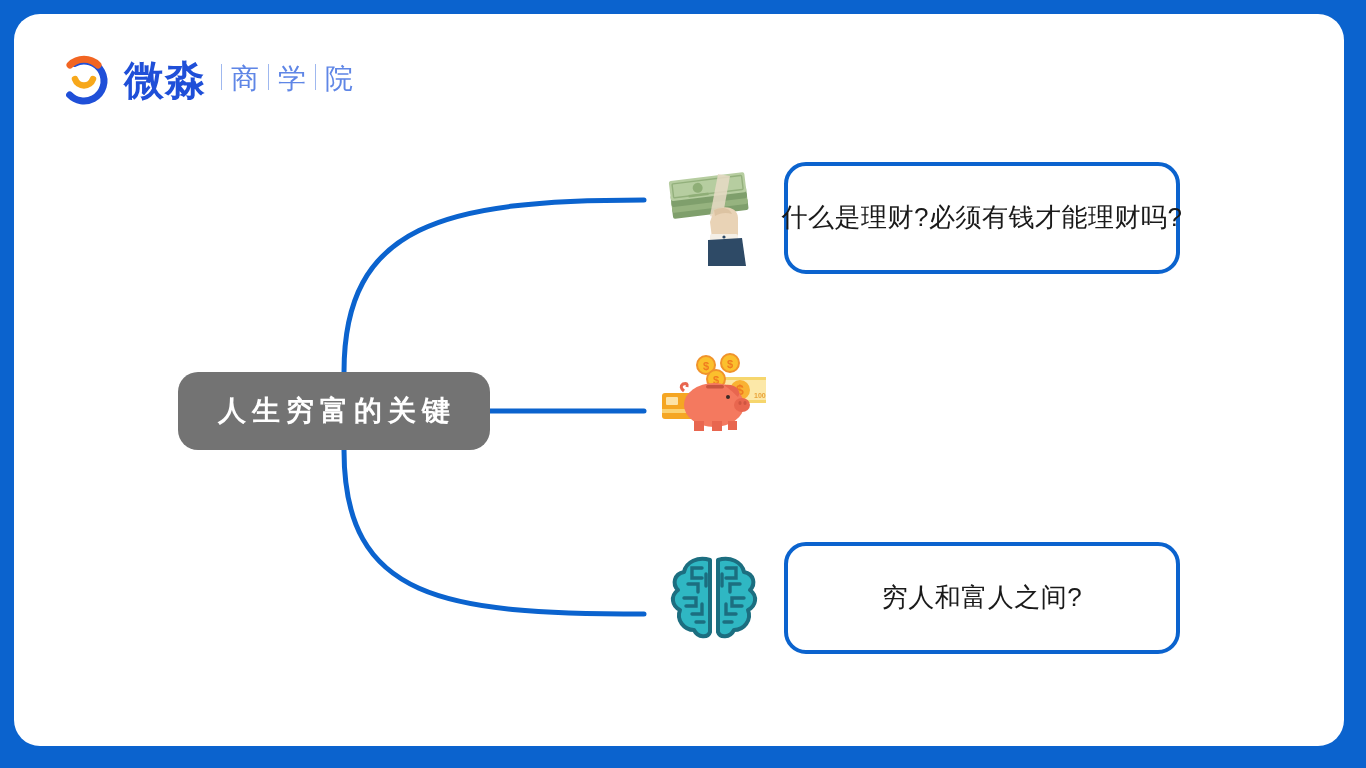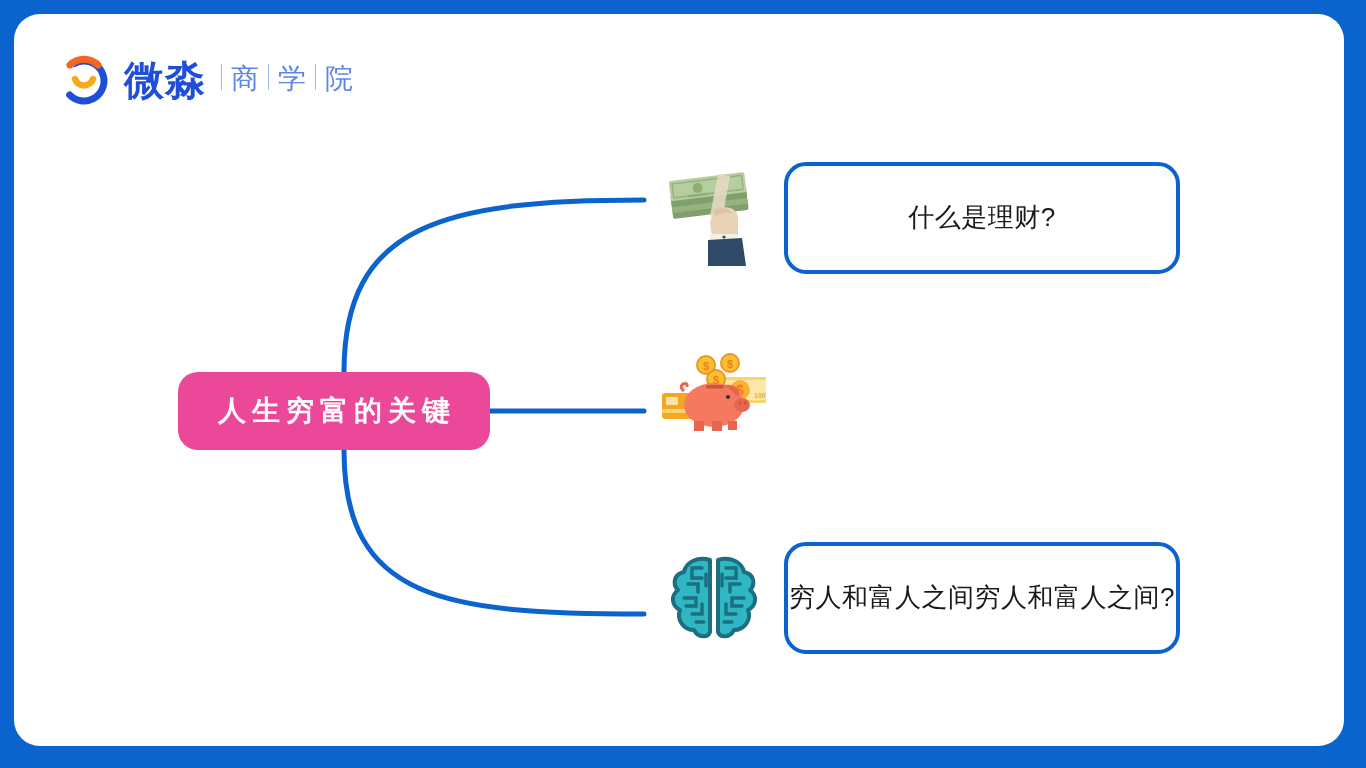--- a/index.html
+++ b/index.html
@@ -102,21 +102,21 @@
     pointer-events: none;
   }
 
   
   #central-node {
     position: absolute;
     left: 164px;
     top: 358px;
     width: 312px;
     height: 78px;
-    background: #ec4899;
+    background: #737373;
     border-radius: 20px;
     display: flex;
     align-items: center;
     justify-content: center;
     box-sizing: border-box;
   }
   #central-node .label {
     color: #ffffff;
     font-size: 28px;
     font-weight: bold;
@@ -228,20 +228,21 @@
           <path d="M52 44 C 64 38, 76 42, 76 52 L76 70 L50 72 L48 56 Z" fill="#e9d3b6"></path>
           <path d="M52 44 C 60 40, 68 42, 70 48 C 64 46, 58 47, 53 50 Z" fill="#dcc3a2"></path>
 
           <rect x="48" y="68" width="28" height="7" rx="2" fill="#f4efe6"></rect>
           <circle cx="62" cy="71" r="1.6" fill="#2e4a66"></circle>
 
           <path d="M46 74 L80 72 L84 100 L46 100 Z" fill="#2e4a66"></path>
         </svg>
         <div class="branch-box">
           <div class="line">什么是理财?</div>
+          <div class="line">必须有钱才能理财吗?</div>
         </div>
       </div>
 
       <div class="branch" id="branch-2">
         <svg class="branch-icon" viewBox="0 0 104 104">
 
           <g>
             <rect x="62" y="36" width="42" height="26" fill="#fce8a8"></rect>
             <rect x="62" y="36" width="42" height="3" fill="#f6d66d"></rect>
             <rect x="62" y="59" width="42" height="3" fill="#f6d66d"></rect>
@@ -315,20 +316,19 @@
           <g fill="none" stroke="#1c6e80" stroke-width="3.4" stroke-linecap="round">
             <path d="M64 22 L74 22 L74 32 L64 32"></path>
             <path d="M78 38 L68 38 L68 46"></path>
             <path d="M82 52 L70 52 L70 60 L80 60"></path>
             <path d="M74 68 L64 68 L64 58"></path>
             <path d="M70 76 L62 76"></path>
             <path d="M60 28 L60 40"></path>
           </g>
         </svg>
         <div class="branch-box">
-          <div class="line">穷人和富人之间</div>
           <div class="line">穷人和富人之间?</div>
         </div>
       </div>
 
     </div>
   </div>
 </div>
 
 </body></html>

